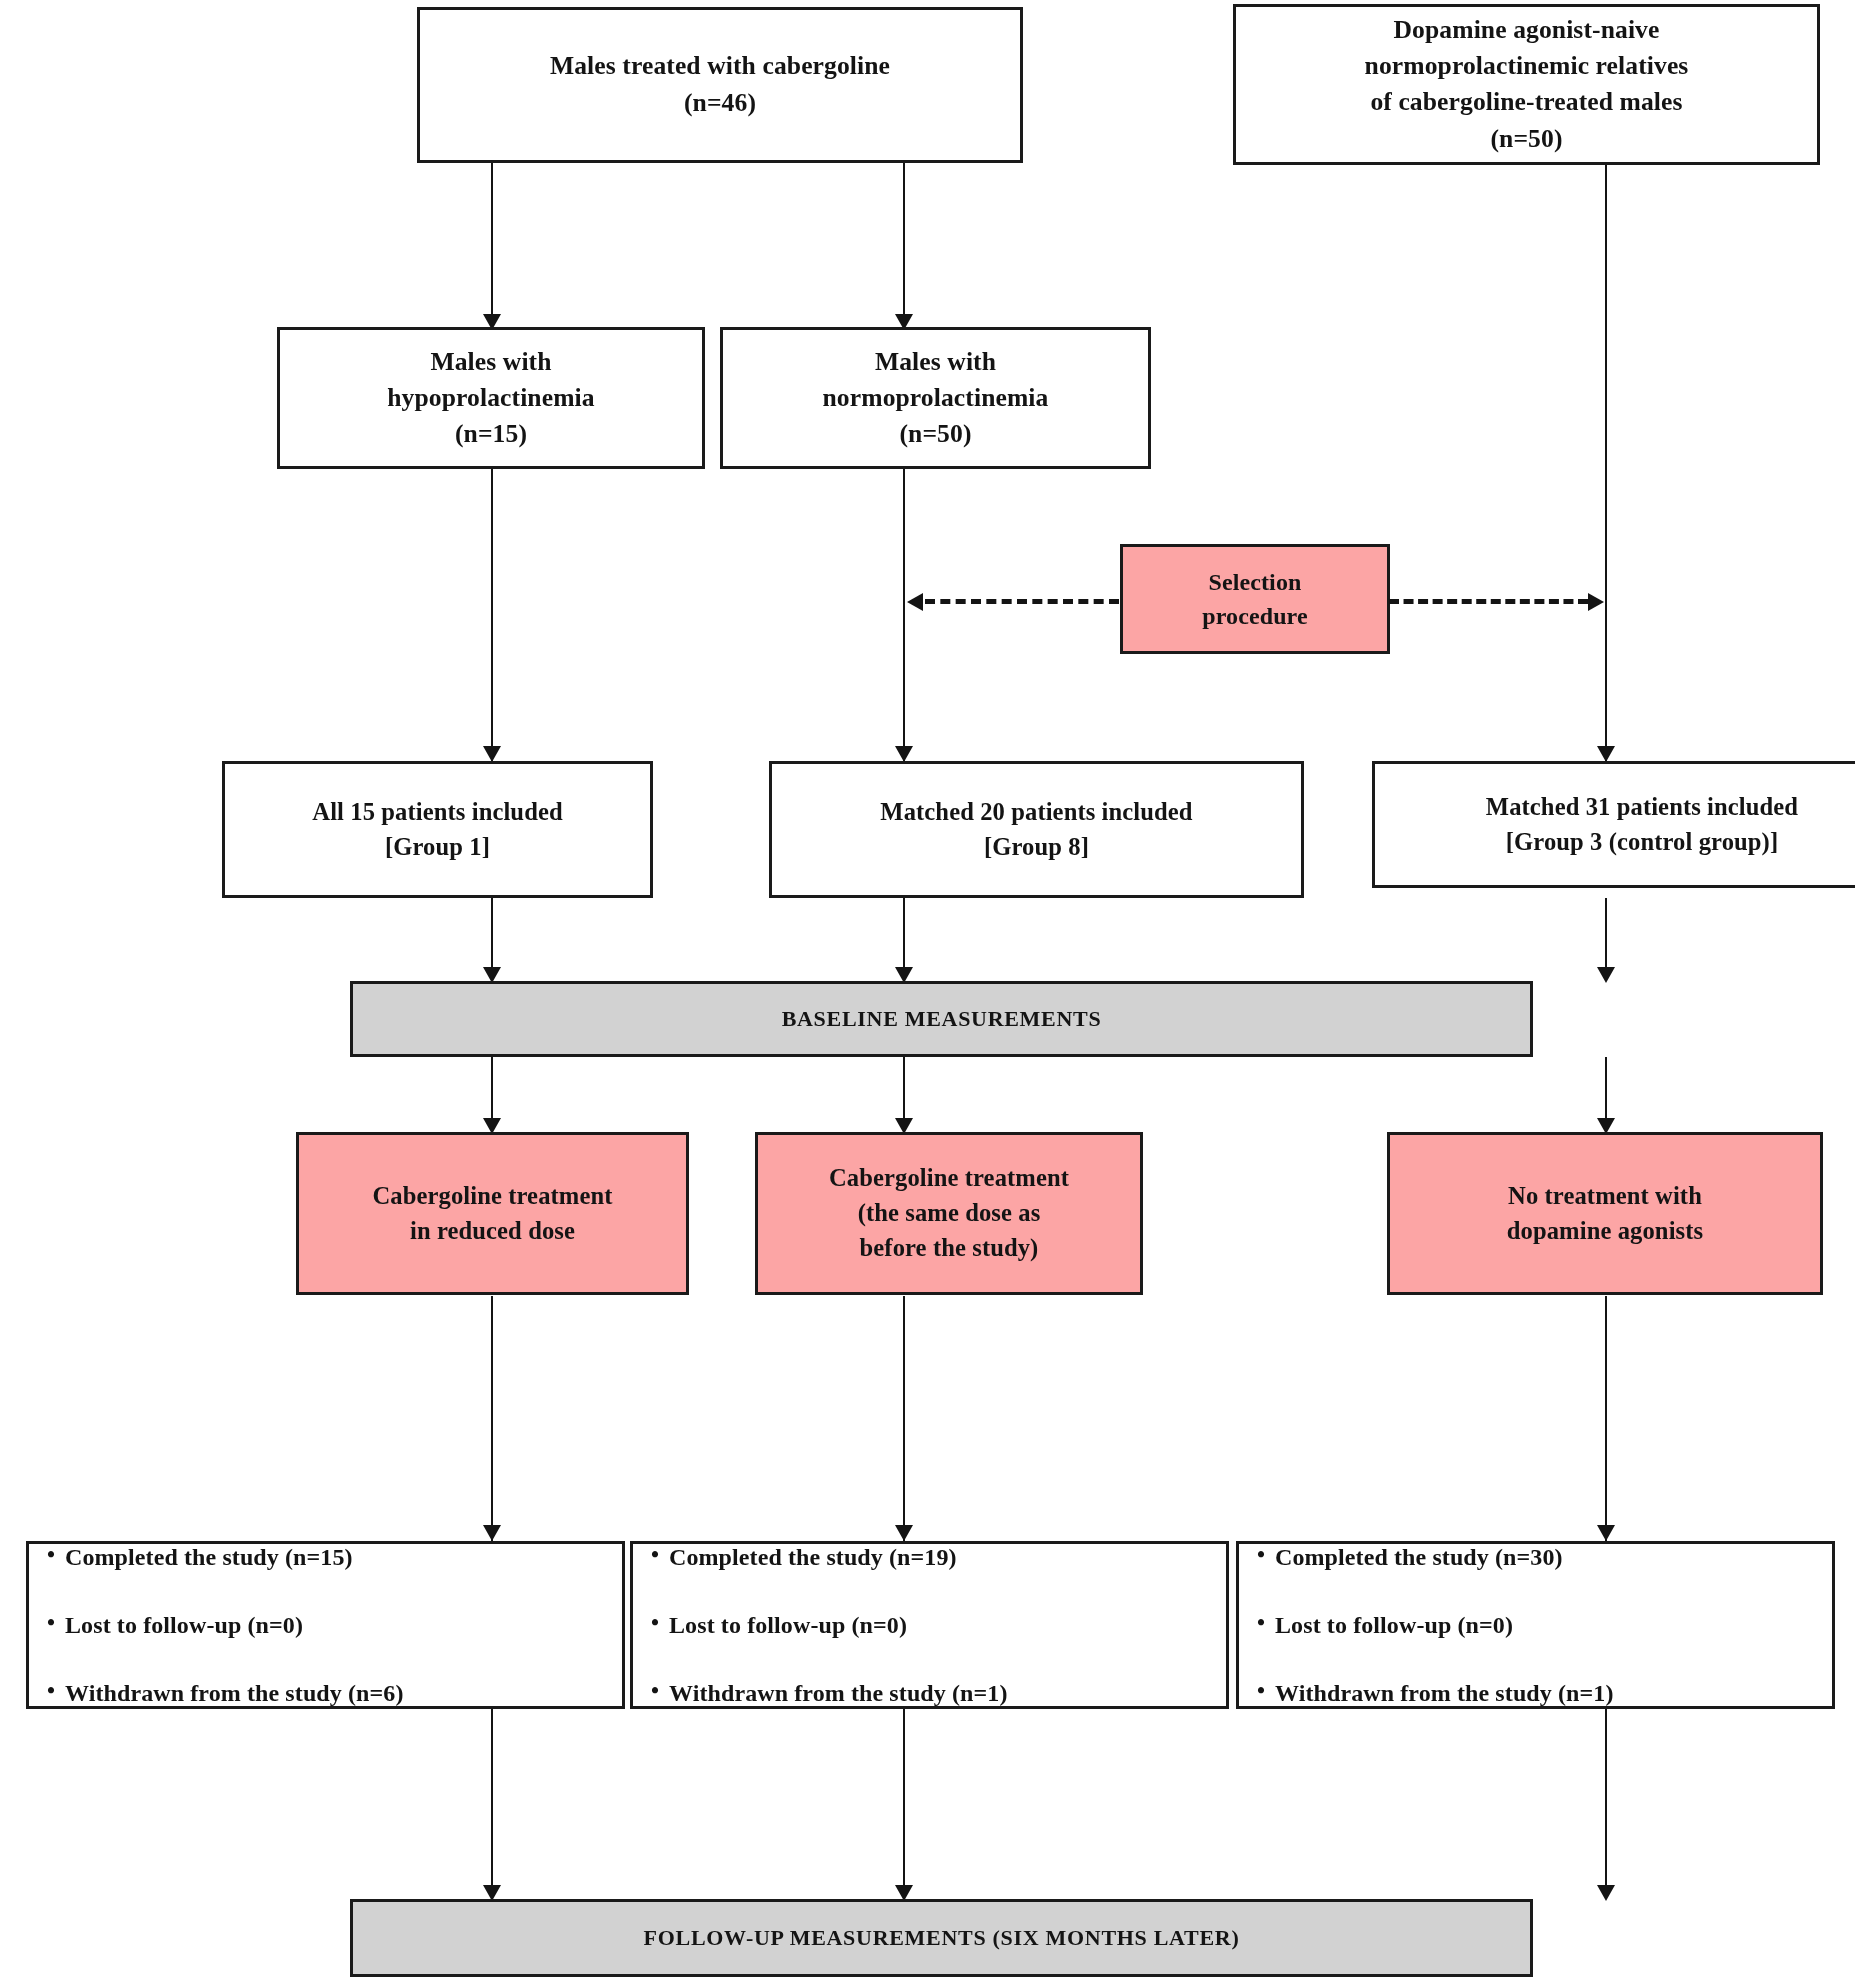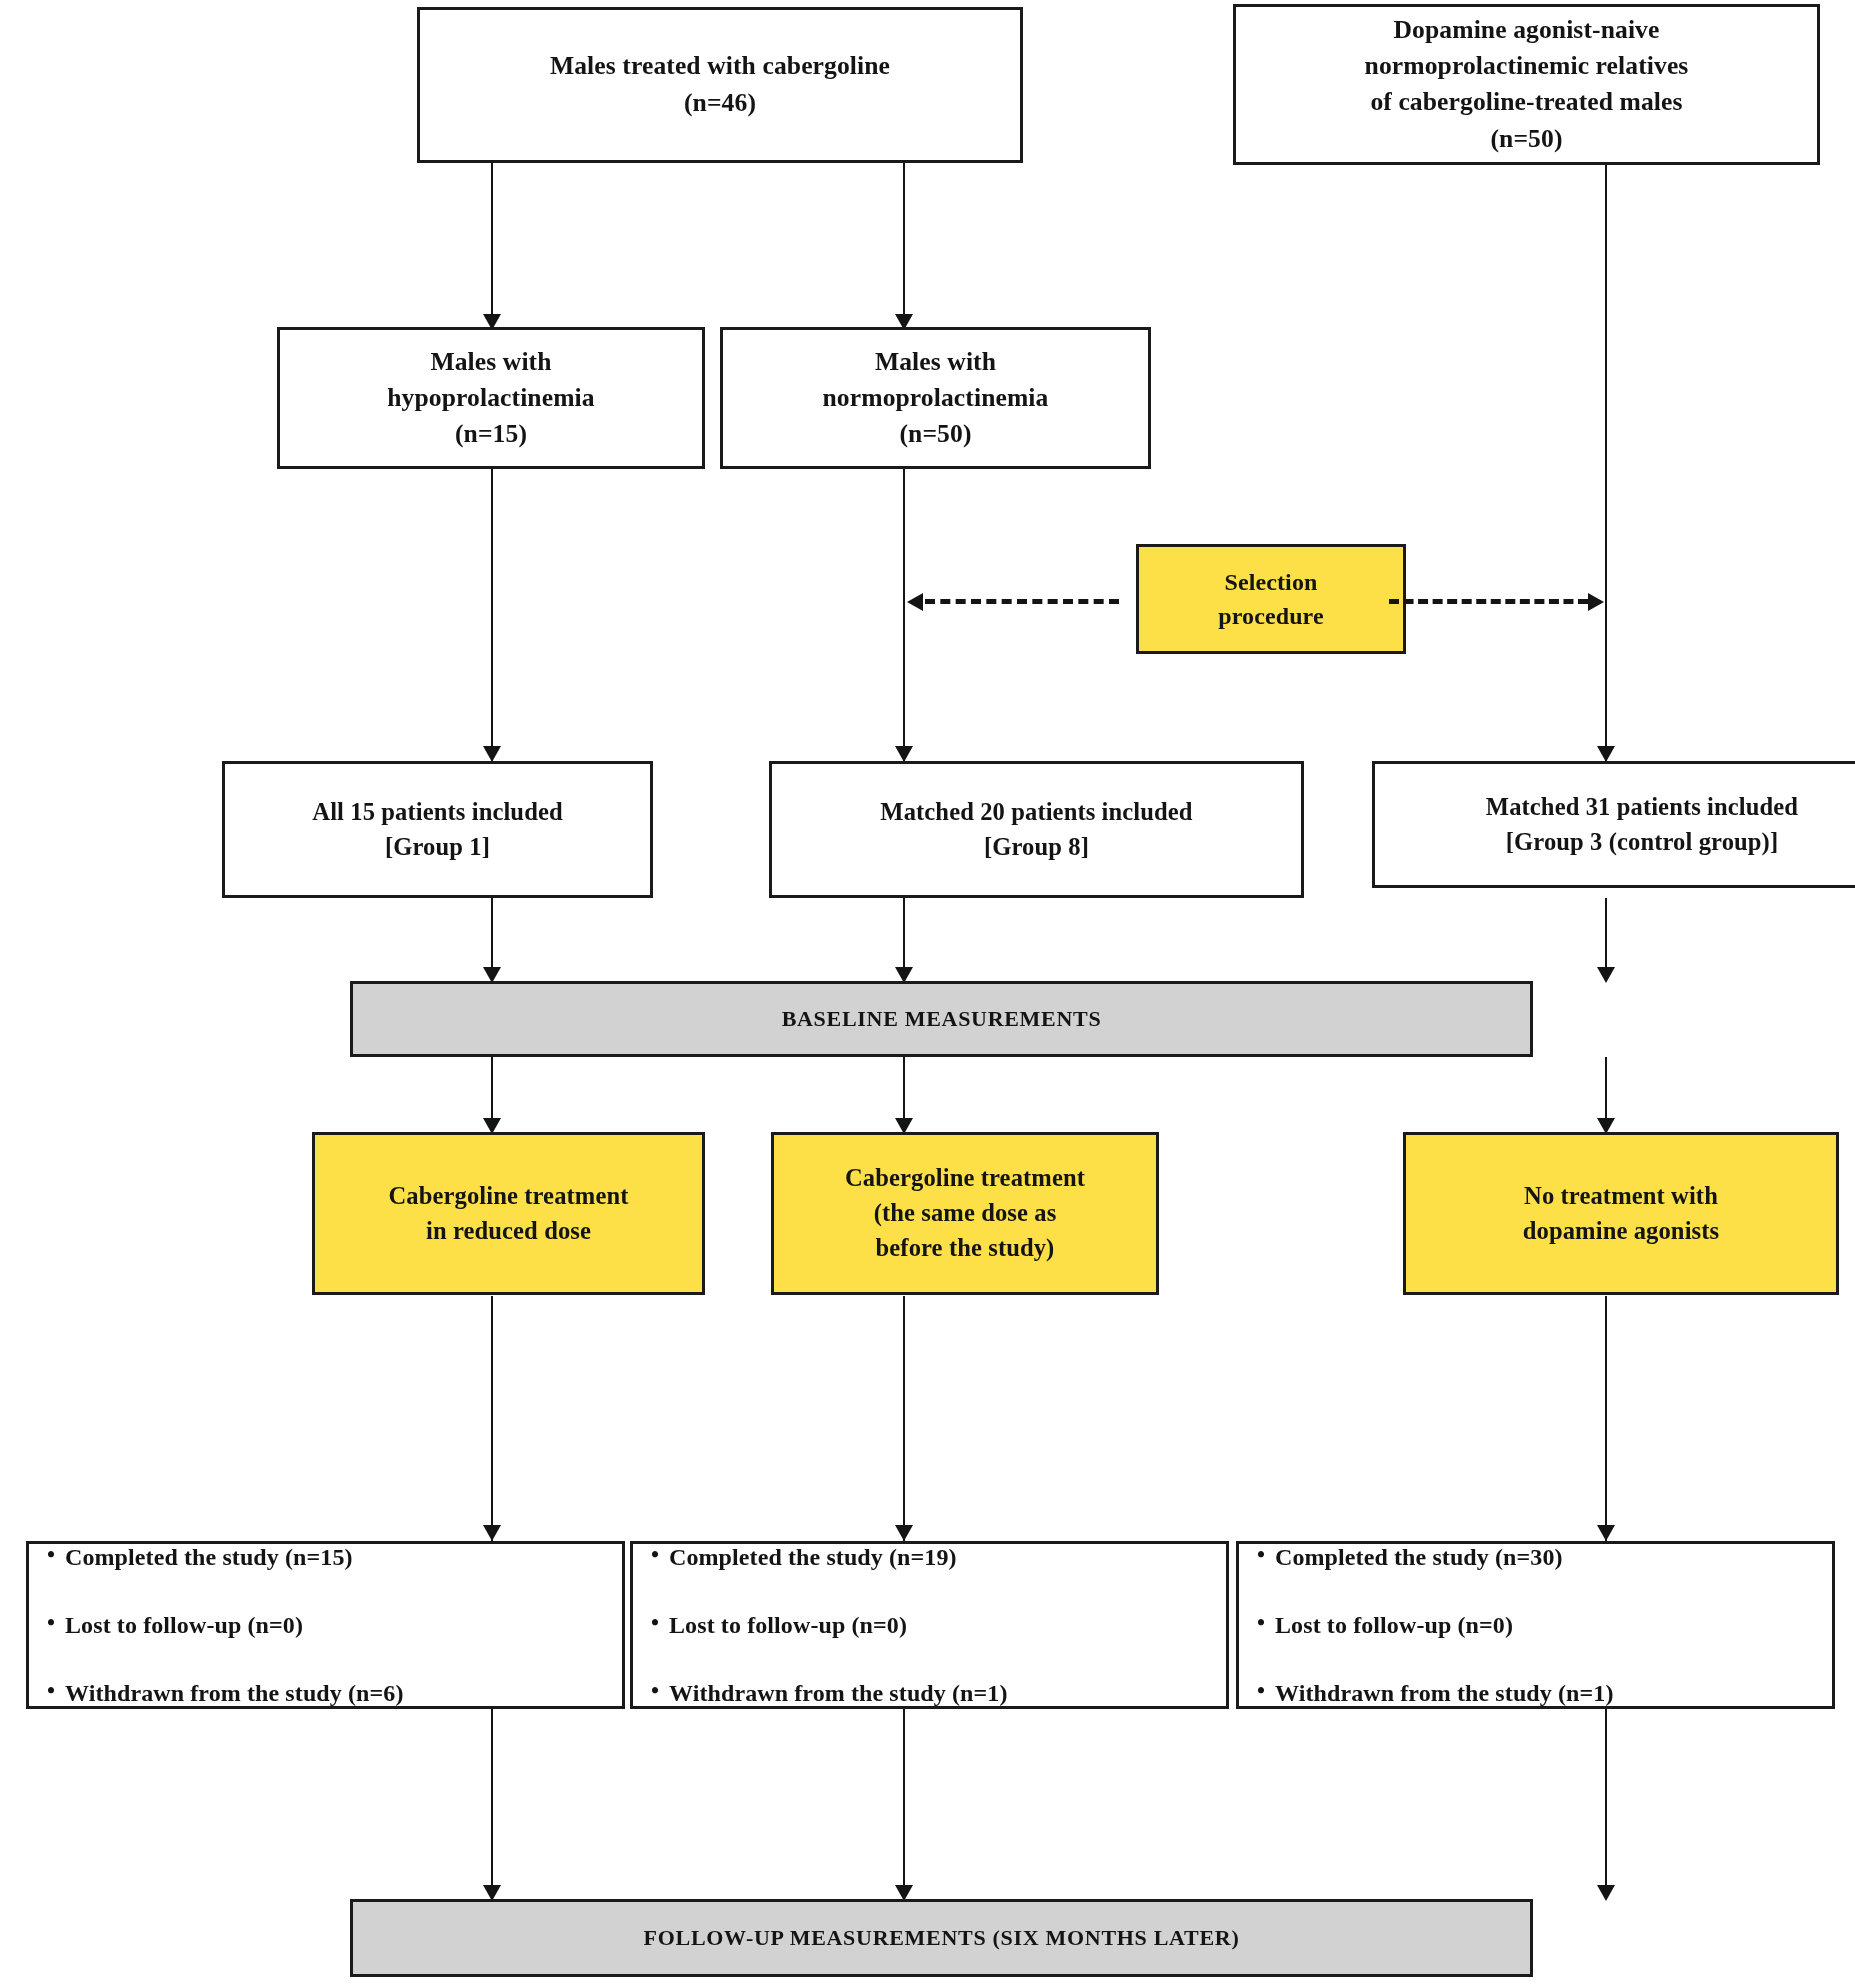--- a/index.html
+++ b/index.html
@@ -28,21 +28,21 @@
     flex-direction: column;
     align-items: center;
     justify-content: center;
     text-align: center;
     font-weight: bold;
     color: #141414;
     line-height: 1.42;
     letter-spacing: 0.1px;
     padding: 3.8px 6.6px;
   }
-  .node.shaded { background: #fde047; margin-left: 16px; }
+  .node.shaded { background: #fca5a5; }
   .node .ln { display: block; white-space: nowrap; }
 
   
   .node.bullets {
     align-items: flex-start;
     justify-content: center;
     text-align: left;
     padding-left: 16px;
   }
   .node.bullets .ln {

